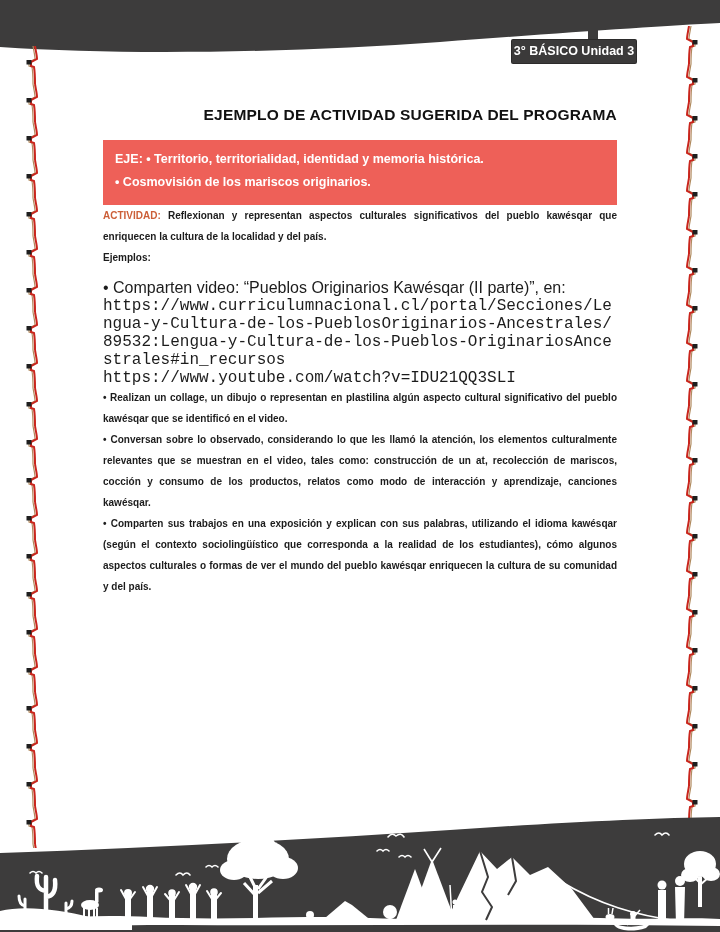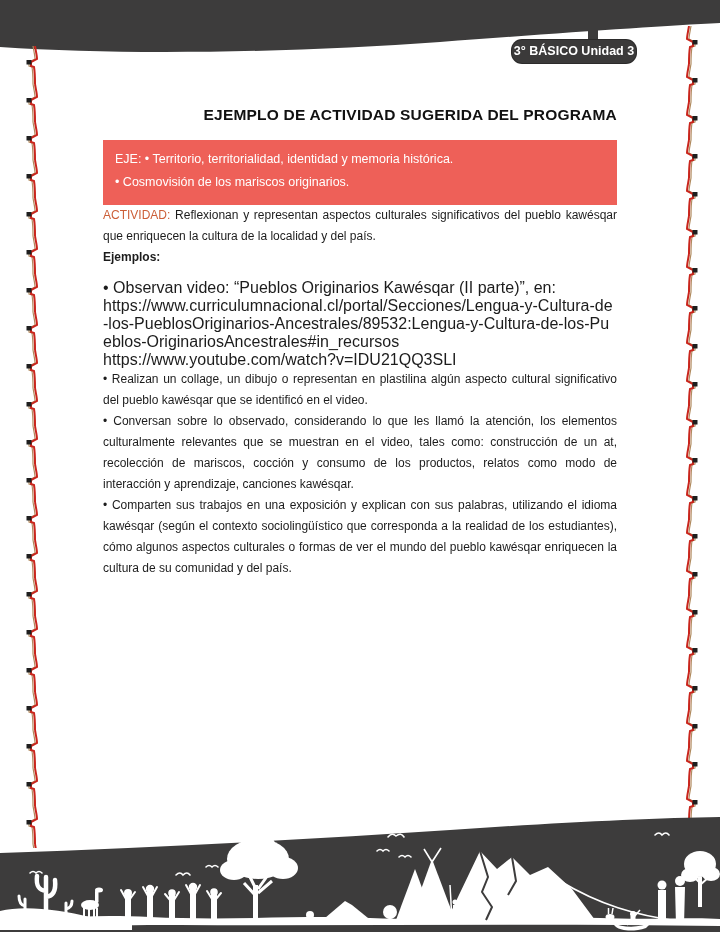--- a/index.html
+++ b/index.html
@@ -5,41 +5,41 @@
   html,body { margin:0; padding:0; background:#fff; }
   .page {
     position:relative; width:720px; height:932px; overflow:hidden;
     background:#fff; font-family:"Liberation Sans", sans-serif;
   }
   
   .top-band { position:absolute; top:0; left:0; width:720px; height:64px; }
   .unit-badge {
     position:absolute; top:40px; left:512px; width:124px; height:23px;
     background:#3b3a3a; color:#fff; font-size:12.5px; font-weight:bold;
-    line-height:23px; text-align:center; border-radius:10px;
+    line-height:23px; text-align:center; border-radius:1px;
     box-shadow:0 0 0 1px #2c2b2b;
   }
   
   .border-left  { position:absolute; left:25px;  top:46px; width:18px; height:802px; }
   .border-right { position:absolute; right:21px; top:26px; width:18px; height:794px; }
   
   .content { position:absolute; left:103px; right:103px; top:104px; color:#1c1c1c; }
   .doc-title {
     margin:0 0 14px; font-size:15.5px; line-height:22px; font-weight:bold;
     text-align:right; color:#111; letter-spacing:0.2px;
   }
   .eje-box { background:#ee6058; color:#ffffff; padding:7px 12px 8px; }
-  .eje-box p { margin:4px 0 7px; font-size:12.5px; line-height:16px; font-weight:normal; }
-  p.body { font-size:12px; line-height:21px; margin:0; }
+  .eje-box p { margin:4px 0 7px; font-size:12.5px; line-height:16px; font-weight:bold; }
+  p.body { font-size:10px; line-height:21px; margin:0;font-weight:bold; }
   .justify { text-align:justify; }
   .activity { margin-top:46px; }
   .activity-label { color:#cc5f38; }
   .examples-heading { margin-top:12px; font-weight:bold; }
   .bullet { margin-top:11px; }
-  .url-line { word-break:break-all; }
+  .url-line { word-break:break-all;font-family:Liberation Mono, monospace; }
   
   .bottom-scene { position:absolute; left:0; top:817px; width:720px; height:115px; }
 </style>
 </head>
 <body>
 
 <div class="page">
 
   <svg class="top-band" width="720" height="64" viewBox="0 0 720 64">
     <path d="M0,0 H720 V23 C660,26 560,33 440,42 C300,52 130,56 0,47 Z" fill="#3d3c3c"></path>
@@ -76,21 +76,21 @@
     <div class="eje-box">
       <p>EJE: • Territorio, territorialidad, identidad y memoria histórica.</p>
       <p>• Cosmovisión de los mariscos originarios.</p>
     </div>
 
     <p class="body justify activity"><span class="activity-label">ACTIVIDAD:</span><span> Reflexionan y representan aspectos culturales significativos del pueblo kawésqar que enriquecen la cultura de la localidad y del país.</span></p>
 
     <p class="body examples-heading">Ejemplos:</p>
 
     <div class="body bullet">
-      <div>• Observan video: “Pueblos Originarios Kawésqar (II parte)”, en:</div>
+      <div>• Comparten video: “Pueblos Originarios Kawésqar (II parte)”, en:</div>
       <div class="url-line">https://www.curriculumnacional.cl/portal/Secciones/Lengua-y-Cultura-de-los-PueblosOriginarios-Ancestrales/89532:Lengua-y-Cultura-de-los-Pueblos-OriginariosAncestrales#in_recursos</div>
       <div class="url-line">https://www.youtube.com/watch?v=IDU21QQ3SLI</div>
     </div>
 
     <p class="body justify bullet">• Realizan un collage, un dibujo o representan en plastilina algún aspecto cultural significativo del pueblo kawésqar que se identificó en el video.</p>
 
     <p class="body justify bullet">• Conversan sobre lo observado, considerando lo que les llamó la atención, los elementos culturalmente relevantes que se muestran en el video, tales como: construcción de un at, recolección de mariscos, cocción y consumo de los productos, relatos como modo de interacción y aprendizaje, canciones kawésqar.</p>
 
     <p class="body justify bullet">• Comparten sus trabajos en una exposición y explican con sus palabras, utilizando el idioma kawésqar (según el contexto sociolingüístico que corresponda a la realidad de los estudiantes), cómo algunos aspectos culturales o formas de ver el mundo del pueblo kawésqar enriquecen la cultura de su comunidad y del país.</p>
 

